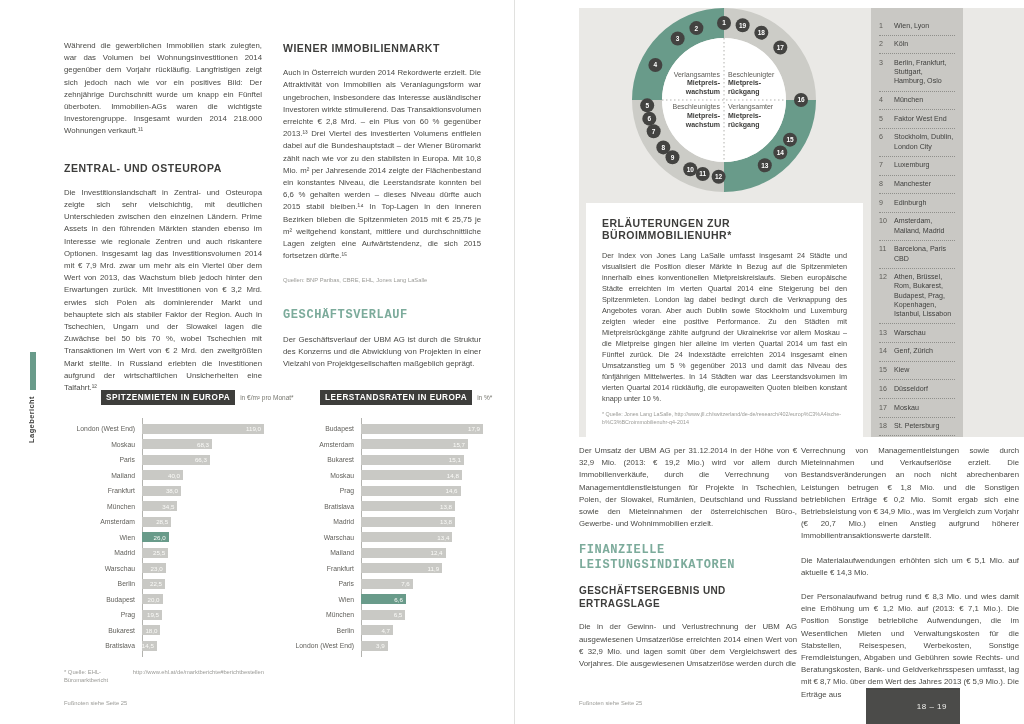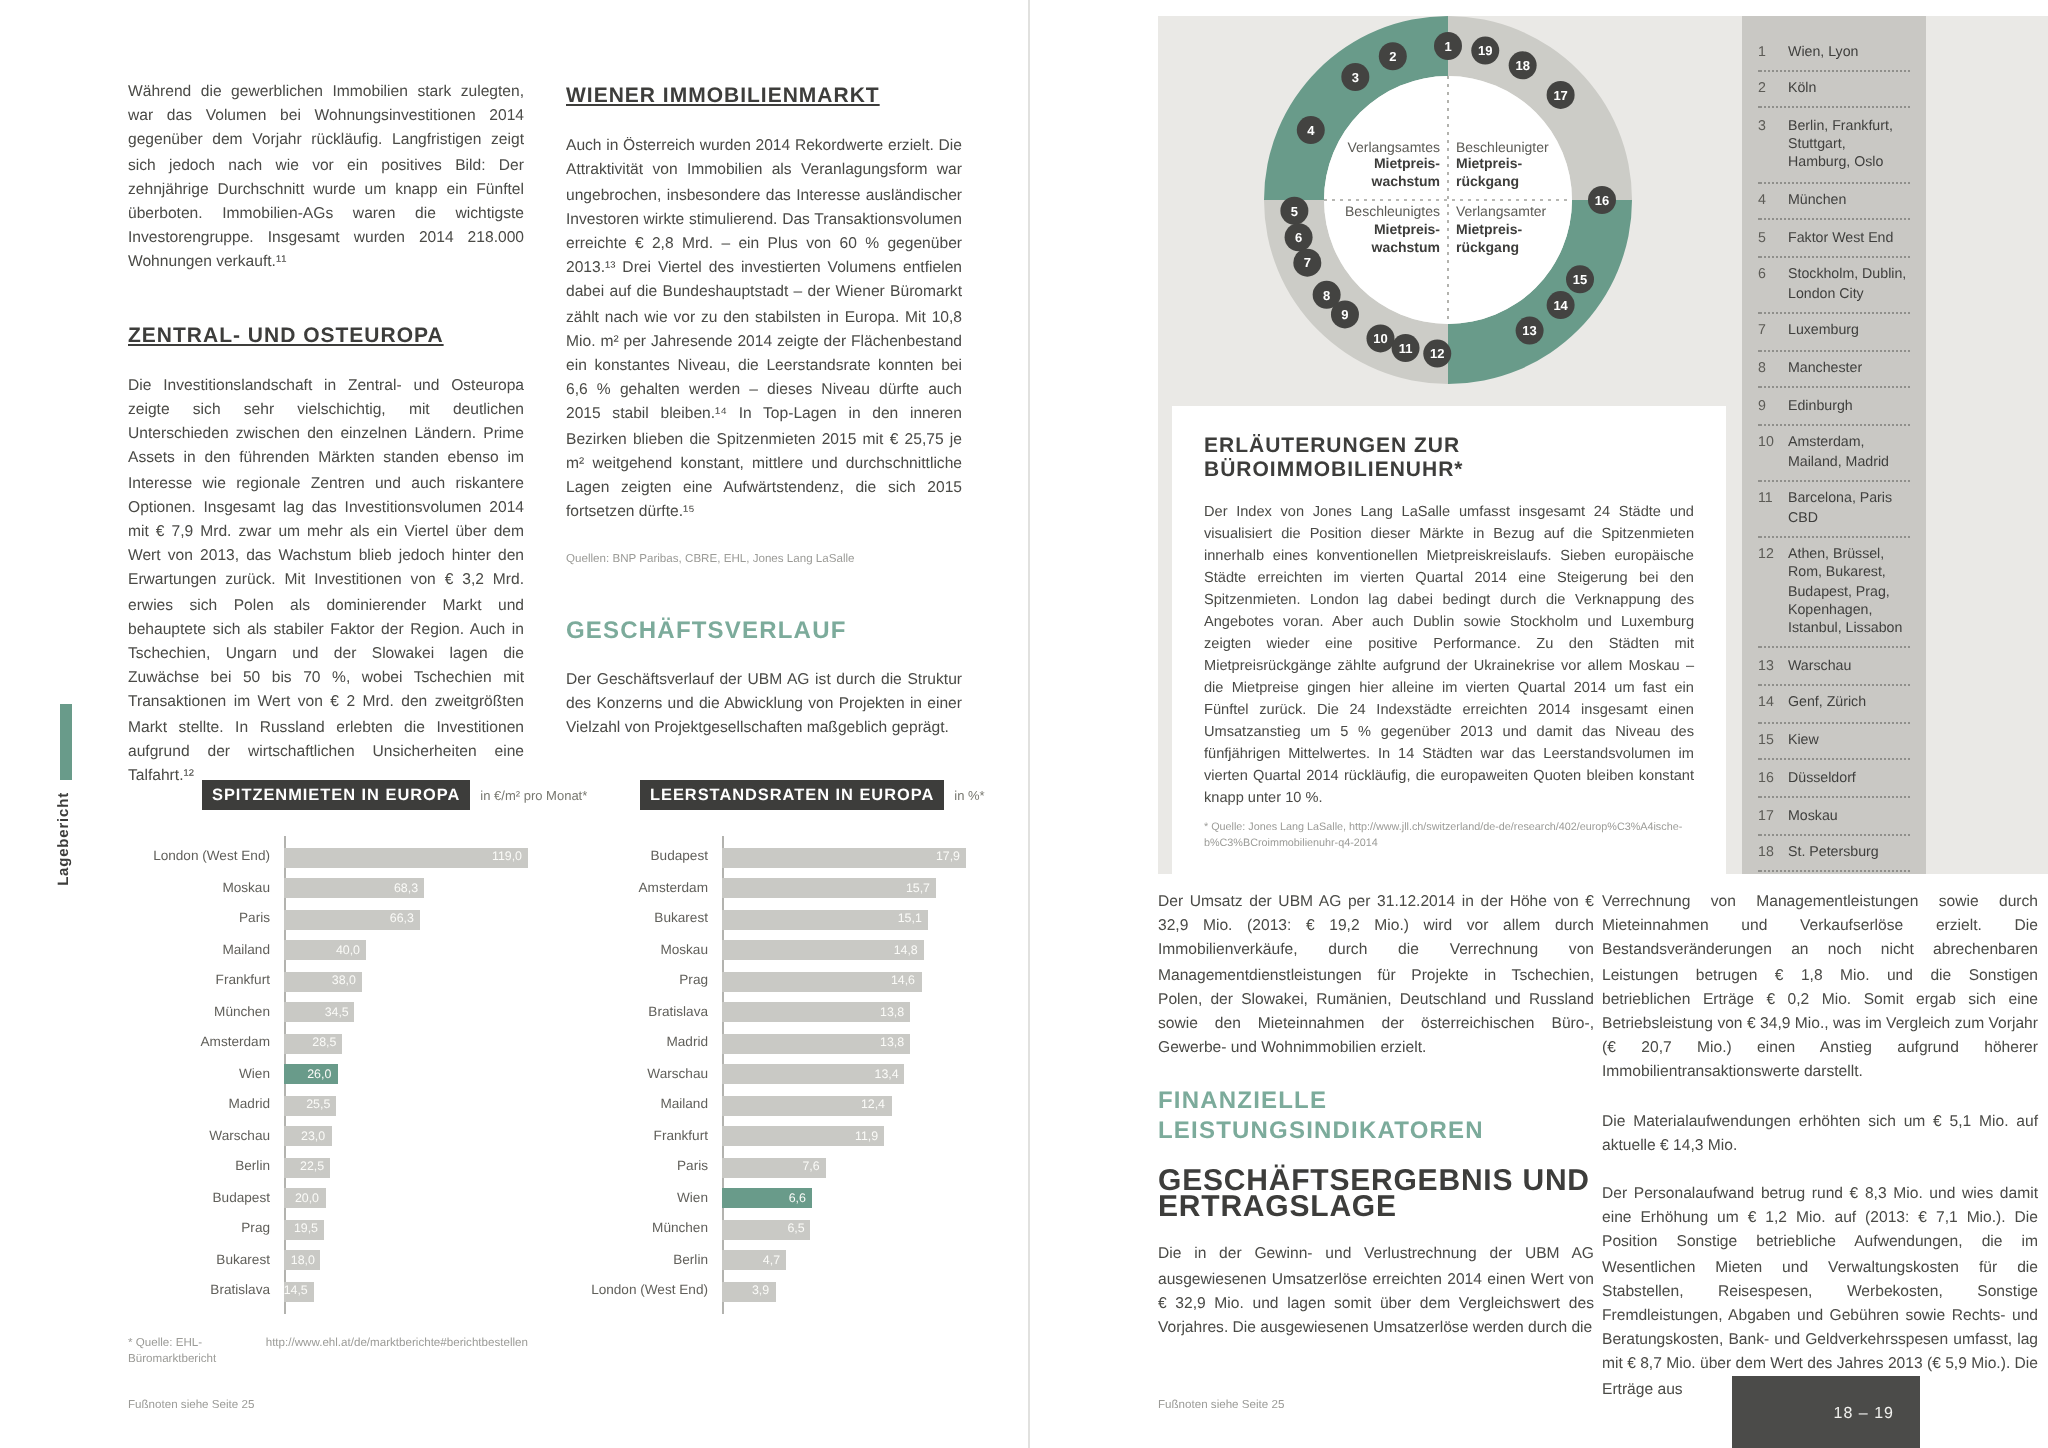--- a/index.html
+++ b/index.html
@@ -12,22 +12,22 @@
   .canvas{position:relative; width:1024px; height:724px; background:#fff; overflow:hidden; color:var(--body);}
 
   
   .side-tab{position:absolute; left:27px; top:352px; width:14px;}
   .side-tab .accent{width:6px; height:38px; background:var(--green); margin-left:3px;}
   .side-tab .label{margin-top:6px; writing-mode:vertical-rl; transform:rotate(180deg); font-size:7.5px; letter-spacing:.4px; color:var(--dark); font-weight:bold;}
 
   .col{position:absolute; top:40px; width:198px; font-size:7.8px; line-height:12.2px; text-align:justify;}
   .col1{left:64px;} .col2{left:283px;}
   .h-black{font-size:10.5px; font-weight:bold; letter-spacing:.5px; color:var(--dark); text-align:left;}
-  .h-green{font-size:12px; font-weight:bold; letter-spacing:.6px; color:var(--heading-green); text-align:left;}
-  .col .h-black{margin:24px 0 13px;text-decoration:underline;}
+  .h-green{font-size:12px; font-weight:bold; letter-spacing:.6px; color:var(--heading-green); text-align:left;font-family:Liberation Mono, monospace;}
+  .col .h-black{margin:24px 0 13px;}
   .col .h-green{margin:22px 0 13px;}
   .col2 .h-black:first-child{margin-top:2px;}
   .sources{margin-top:12px; font-size:5.8px; color:var(--fngray); text-align:left;}
 
   
   .chart{position:absolute; top:390px; width:200px;}
   .chart1{left:64px;} .chart2{left:283px;}
   .chart-head{display:flex; align-items:baseline; gap:5px; white-space:nowrap;padding-left:37px;}
   .chart-badge{background:var(--dark); color:#fff; font-weight:bold; font-size:8.2px; letter-spacing:.5px; padding:3px 5px;}
   .chart-unit{font-size:6.5px; color:#77776f;}
@@ -61,21 +61,21 @@
 
   .city-panel{position:absolute; left:356px; top:8px; width:92px; height:429px; background:var(--panel); padding:9px 8px; overflow:hidden;}
   .city-row{display:flex; gap:4px; padding:4.5px 0 4px; border-bottom:1px dotted #8f8f8b; font-size:7.1px; line-height:9.2px; color:#3f3f3d;}
   .city-row:last-child{border-bottom:none;}
   .city-n{width:11px; flex:none; color:#5c5b56;}
 
   .rcol{position:absolute; top:445px; width:218px; font-size:7.8px; line-height:12.2px; text-align:justify;}
   .rcolA{left:64px;} .rcolB{left:286px;}
   .rcol p{margin-bottom:12px;}
   .rcolA .h-green{font-size:12px; line-height:15px; margin:13px 0 12px; text-align:left;}
-  .rcolA .h-sub{font-size:15px; line-height:12.5px; font-weight:bold; letter-spacing:.4px; color:var(--dark); margin-bottom:11px; text-align:left;}
+  .rcolA .h-sub{font-size:10px; line-height:12.5px; font-weight:bold; letter-spacing:.4px; color:var(--dark); margin-bottom:11px; text-align:left;}
   .pf-right{left:64px;}
   .page-num-box{position:absolute; left:351px; top:688px; width:94px; height:36px; background:var(--pagebox); color:#f2f2ef; font-size:8px; letter-spacing:.5px; display:flex; align-items:center; justify-content:flex-end; padding-right:13px;}
 </style>
 </head>
 <body>
 
 <div class="canvas">
 
   <div class="side-tab">
     <div class="accent"></div>

